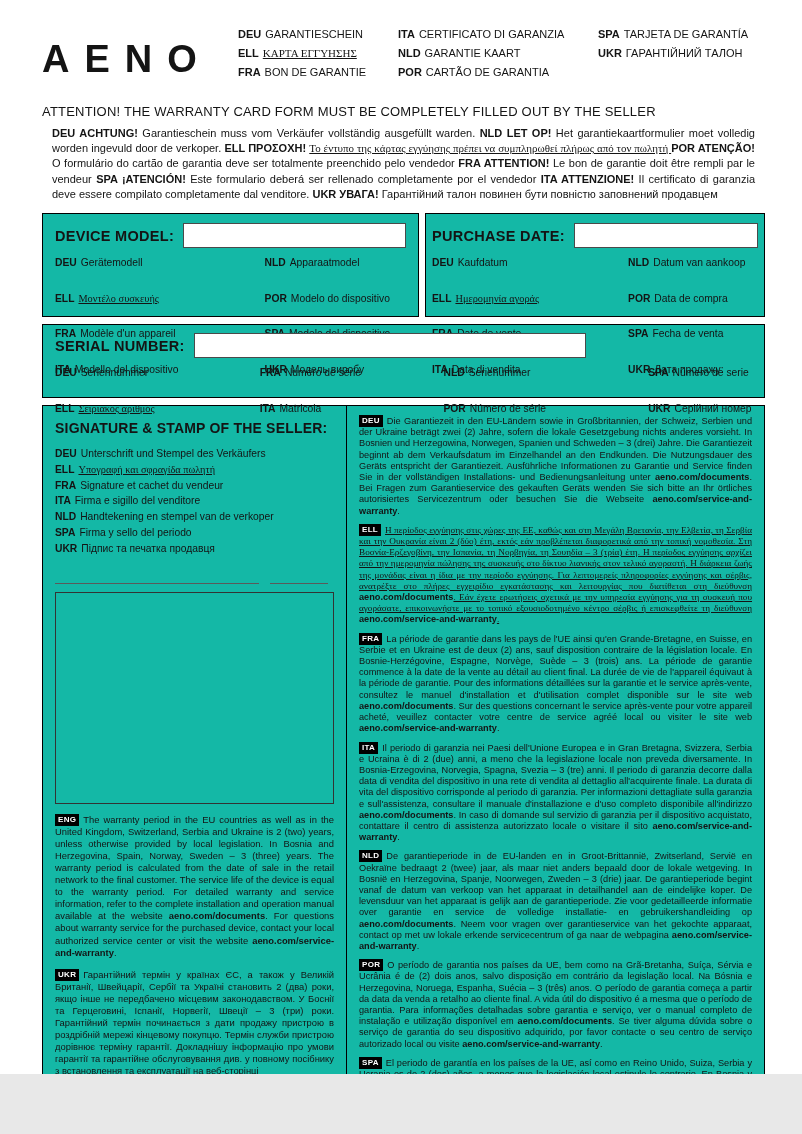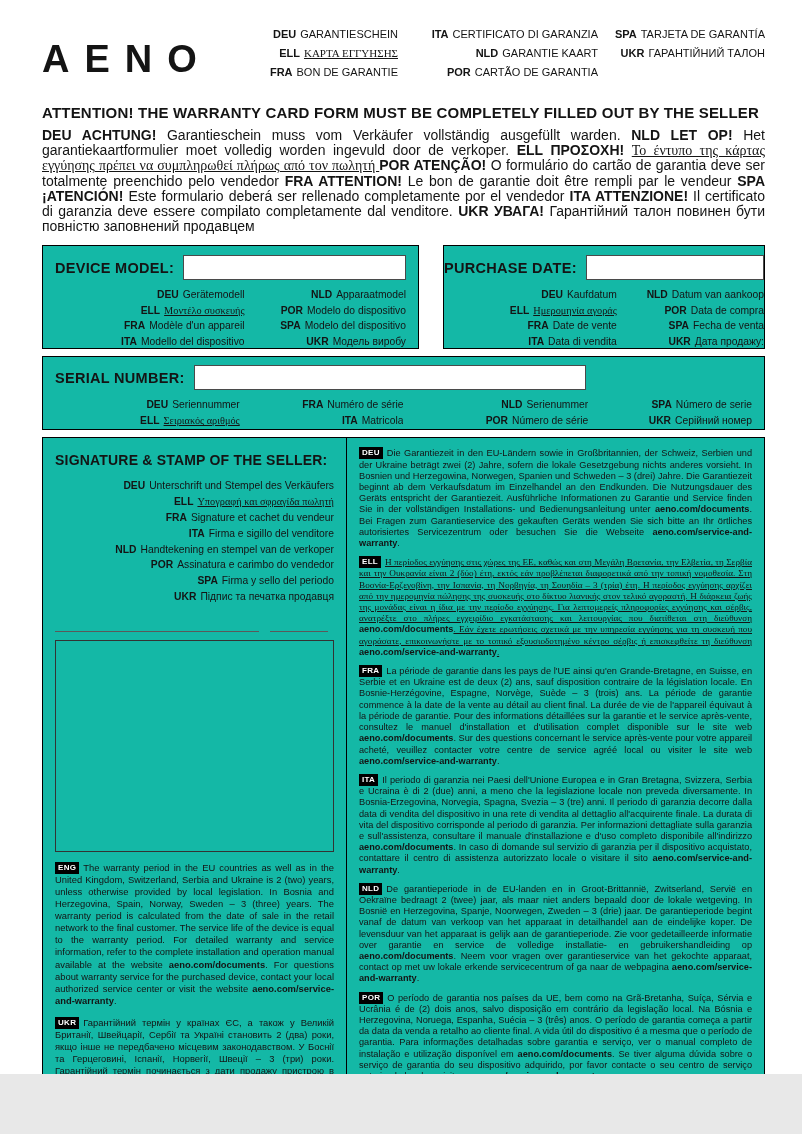--- a/index.html
+++ b/index.html
@@ -9,35 +9,35 @@
     padding:28px 37px 0 42px; position:relative; overflow:hidden;
   }
   
   .header { display:flex; align-items:flex-start; }
   .logo { width:192px; font-size:38px; font-weight:800; letter-spacing:15px; padding-top:10px; white-space:nowrap; }
   .header-right { flex:1; padding-left:4px; }
   .doc-title { font-size:17.5px; font-weight:800; text-align:center; margin:4px 0 10px; letter-spacing:0.4px; }
   .translations { display:grid; grid-auto-flow:column; grid-template-rows:repeat(3,16px); grid-template-columns:160px 200px auto; row-gap:3px; font-size:11px; white-space:nowrap; }
   .tr-row .tag { font-weight:800; margin-right:5px; }
   
-  .attention-heading { margin-top:22px; font-size:15px; font-weight:700; letter-spacing:0.2px; white-space:nowrap; overflow:hidden; }
-  .attention-body { margin:7px 0 0; font-size:14px; line-height:15.2px; text-align:justify; }
+  .attention-heading { margin-top:22px; font-size:13px; font-weight:400; letter-spacing:0.2px; white-space:nowrap; overflow:hidden; }
+  .attention-body { margin:7px 10px 0; font-size:11px; line-height:15.2px; text-align:justify; }
   
   .box { border:1.6px solid #000; box-sizing:border-box; background:#14b8a6; }
   .row-boxes { display:flex; gap:6px; margin-top:11px; }
   .box-dm { width:377px; height:104px; padding:9px 12px; }
-  .box-pd { flex:1; height:104px; padding:9px 0;margin-left:18px; }
+  .box-pd { flex:1; height:104px; padding:9px 6px; }
   .box-title-row { display:flex; align-items:center; gap:9px; }
   .box-title { font-size:14.5px; font-weight:800; letter-spacing:0.3px; white-space:nowrap; }
   .field { flex:1; height:25px; border:1.3px solid #4a4a4a; background:#fff; font-size:12px; padding:0 6px; font-family:"Liberation Sans", sans-serif; box-sizing:border-box; }
   .field-serial { flex:none; width:392px; }
-  .lang-list { display:grid; margin-top:9px; font-size:10.3px; }
+  .lang-list { display:grid; margin-top:9px; font-size:10.3px;gap:20px; }
   .two-col  { grid-auto-flow:column; grid-template-rows:repeat(4,15.5px); grid-template-columns:54% 46%; }
   .four-col { grid-auto-flow:column; grid-template-rows:repeat(2,16px); grid-template-columns:26.5% 23.5% 26.5% 23.5%; }
-  .lang-row { white-space:nowrap; overflow:hidden;text-align:right; }
+  .lang-row { white-space:nowrap; overflow:hidden; }
   .lang-row .tag { font-weight:800; margin-right:4px; }
   .box-serial { margin-top:7px; height:74px; padding:8px 12px; }
   
   .box-bottom { margin-top:7px; display:flex; height:670px; overflow:hidden; }
   .col-left { width:304px; border-right:1.2px solid #000; padding:11px 12px 8px; box-sizing:border-box; }
   .col-right { flex:1; padding:9px 12px 8px; box-sizing:border-box; }
   .sig-title { font-size:14px; font-weight:800; margin-top:3px; letter-spacing:0.2px; }
   .sig-list { margid:0; margin-top:10px; font-size:10.3px; }
   .sig-list .lang-row { line-height:15.8px; }
   .sig-line { display:flex; gap:11px; margin-top:17px; height:10px; }
@@ -168,21 +168,20 @@
           <div class="lang-row"><span class="tag">DEU</span><span class="txt">Unterschrift und Stempel des Verkäufers</span></div>
 
           <div class="lang-row"><span class="tag">ELL</span><span class="txt serif">Υπογραφή και σφραγίδα πωλητή</span></div>
 
           <div class="lang-row"><span class="tag">FRA</span><span class="txt">Signature et cachet du vendeur</span></div>
 
           <div class="lang-row"><span class="tag">ITA</span><span class="txt">Firma e sigillo del venditore</span></div>
 
           <div class="lang-row"><span class="tag">NLD</span><span class="txt">Handtekening en stempel van de verkoper</span></div>
 
-          <div class="lang-row"><span class="tag">POR</span><span class="txt">Assinatura e carimbo do vendedor</span></div>
 
           <div class="lang-row"><span class="tag">SPA</span><span class="txt">Firma y sello del periodo</span></div>
 
           <div class="lang-row"><span class="tag">UKR</span><span class="txt">Підпис та печатка продавця</span></div>
         </div>
       <div class="sig-line">
         <div class="long"></div>
         <div class="short"></div>
       </div>
       <div class="stamp-box"></div>

